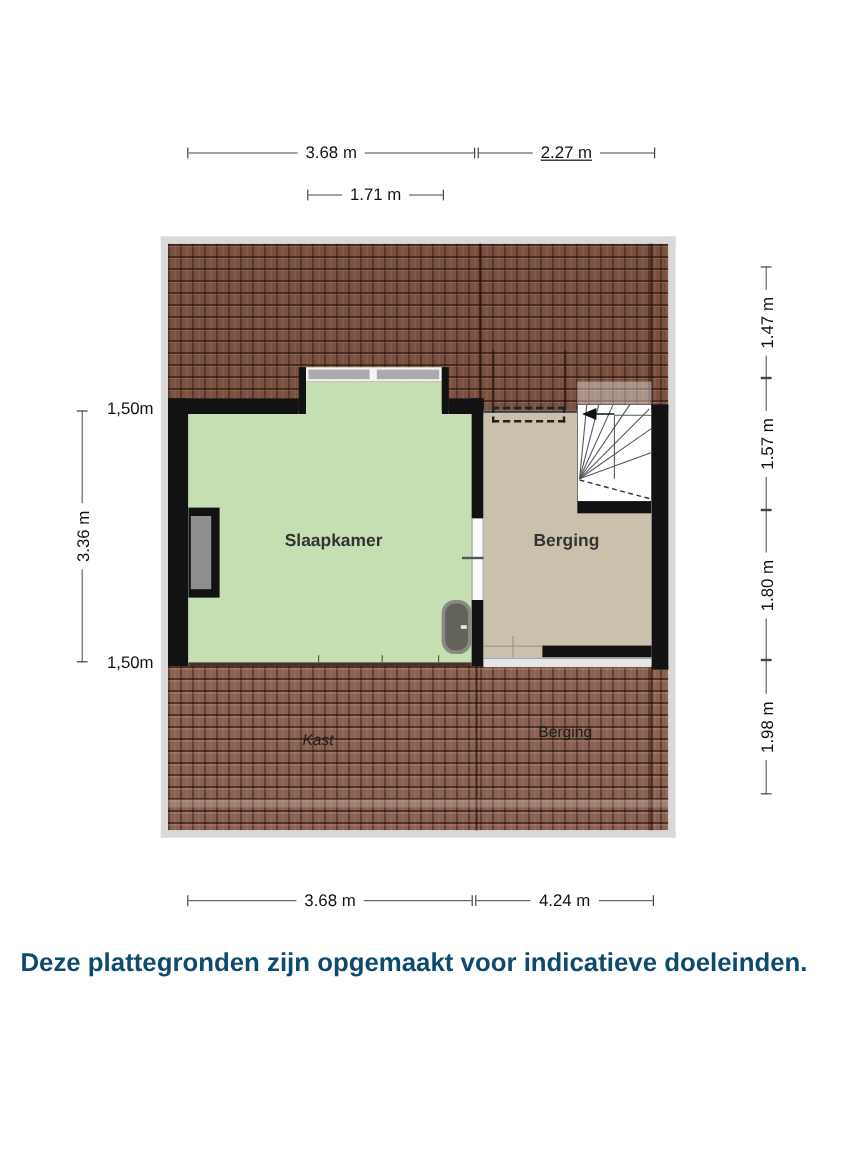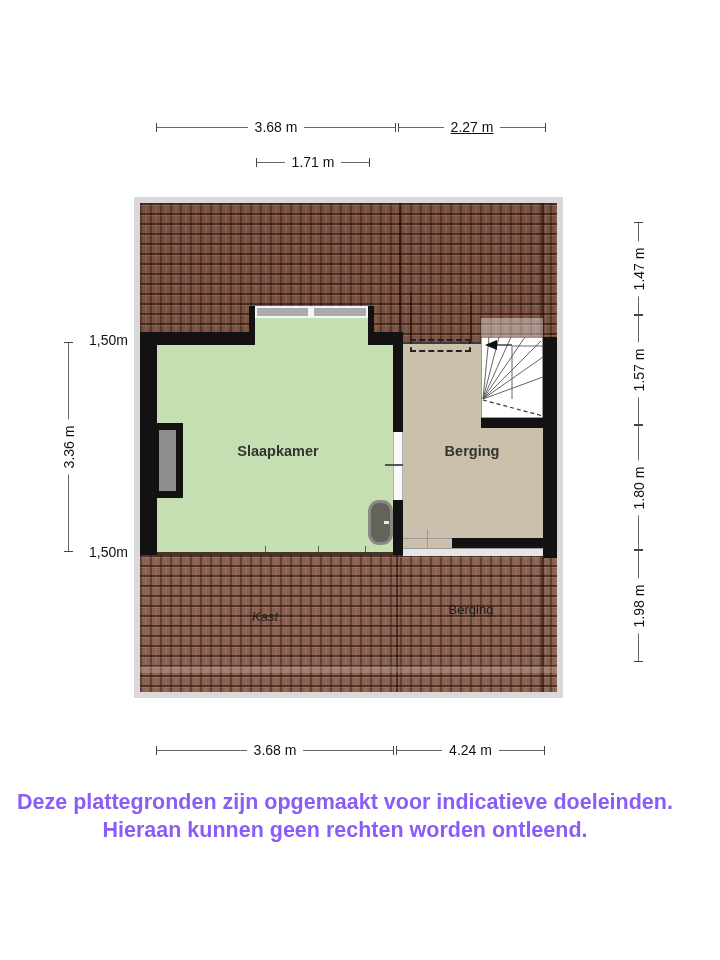--- a/index.html
+++ b/index.html
@@ -35,21 +35,21 @@
   .wall{position:absolute;background:#121212;}
   .green{position:absolute;background:#c6dfb2;}
   .tan{position:absolute;background:#cbc0ac;}
   .room-label{position:absolute;text-align:center;font-size:14.5px;font-weight:600;color:#333;}
   .roof-label{position:absolute;text-align:center;font-size:13px;font-weight:500;color:#1d1d1d;}
   .pane{position:absolute;background:#ababab;}
   .dashedbox{position:absolute;border:2px dashed #222;box-sizing:border-box;background:transparent;}
 
   
   #disclaimer{position:absolute;left:0;top:789px;width:690px;text-align:center;
-    font-size:21.5px;line-height:27.5px;font-weight:bold;color:#8b5cf6;}
+    font-size:21.5px;line-height:27.5px;font-weight:bold;color:#0c4a6e;}
 </style>
 </head>
 <body>
 
 <div id="page">
 
   <div class="hdim" style="left:156px;top:118px;width:240px;">
     <span class="tick"></span>
       <span class="hline"></span>
     <span class="lab">3.68 m</span>
@@ -186,16 +186,15 @@
     <div class="wall" style="left:409px;top:140px;width:14px;height:221px;"></div>
 
     <div class="room-label" style="left:64px;top:246px;width:160px;">Slaapkamer</div>
     <div class="room-label" style="left:278px;top:246px;width:120px;">Berging</div>
     <div class="roof-label" style="left:71px;top:412px;width:120px;font-style:italic;">Kast</div>
     <div class="roof-label" style="left:277px;top:405px;width:120px;">Berging</div>
   </div>
 
   <div id="disclaimer">
     <div>Deze plattegronden zijn opgemaakt voor indicatieve doeleinden.</div>
-    <div>Hieraan kunnen geen rechten worden ontleend.</div>
   </div>
 
 </div>
 
 </body></html>

